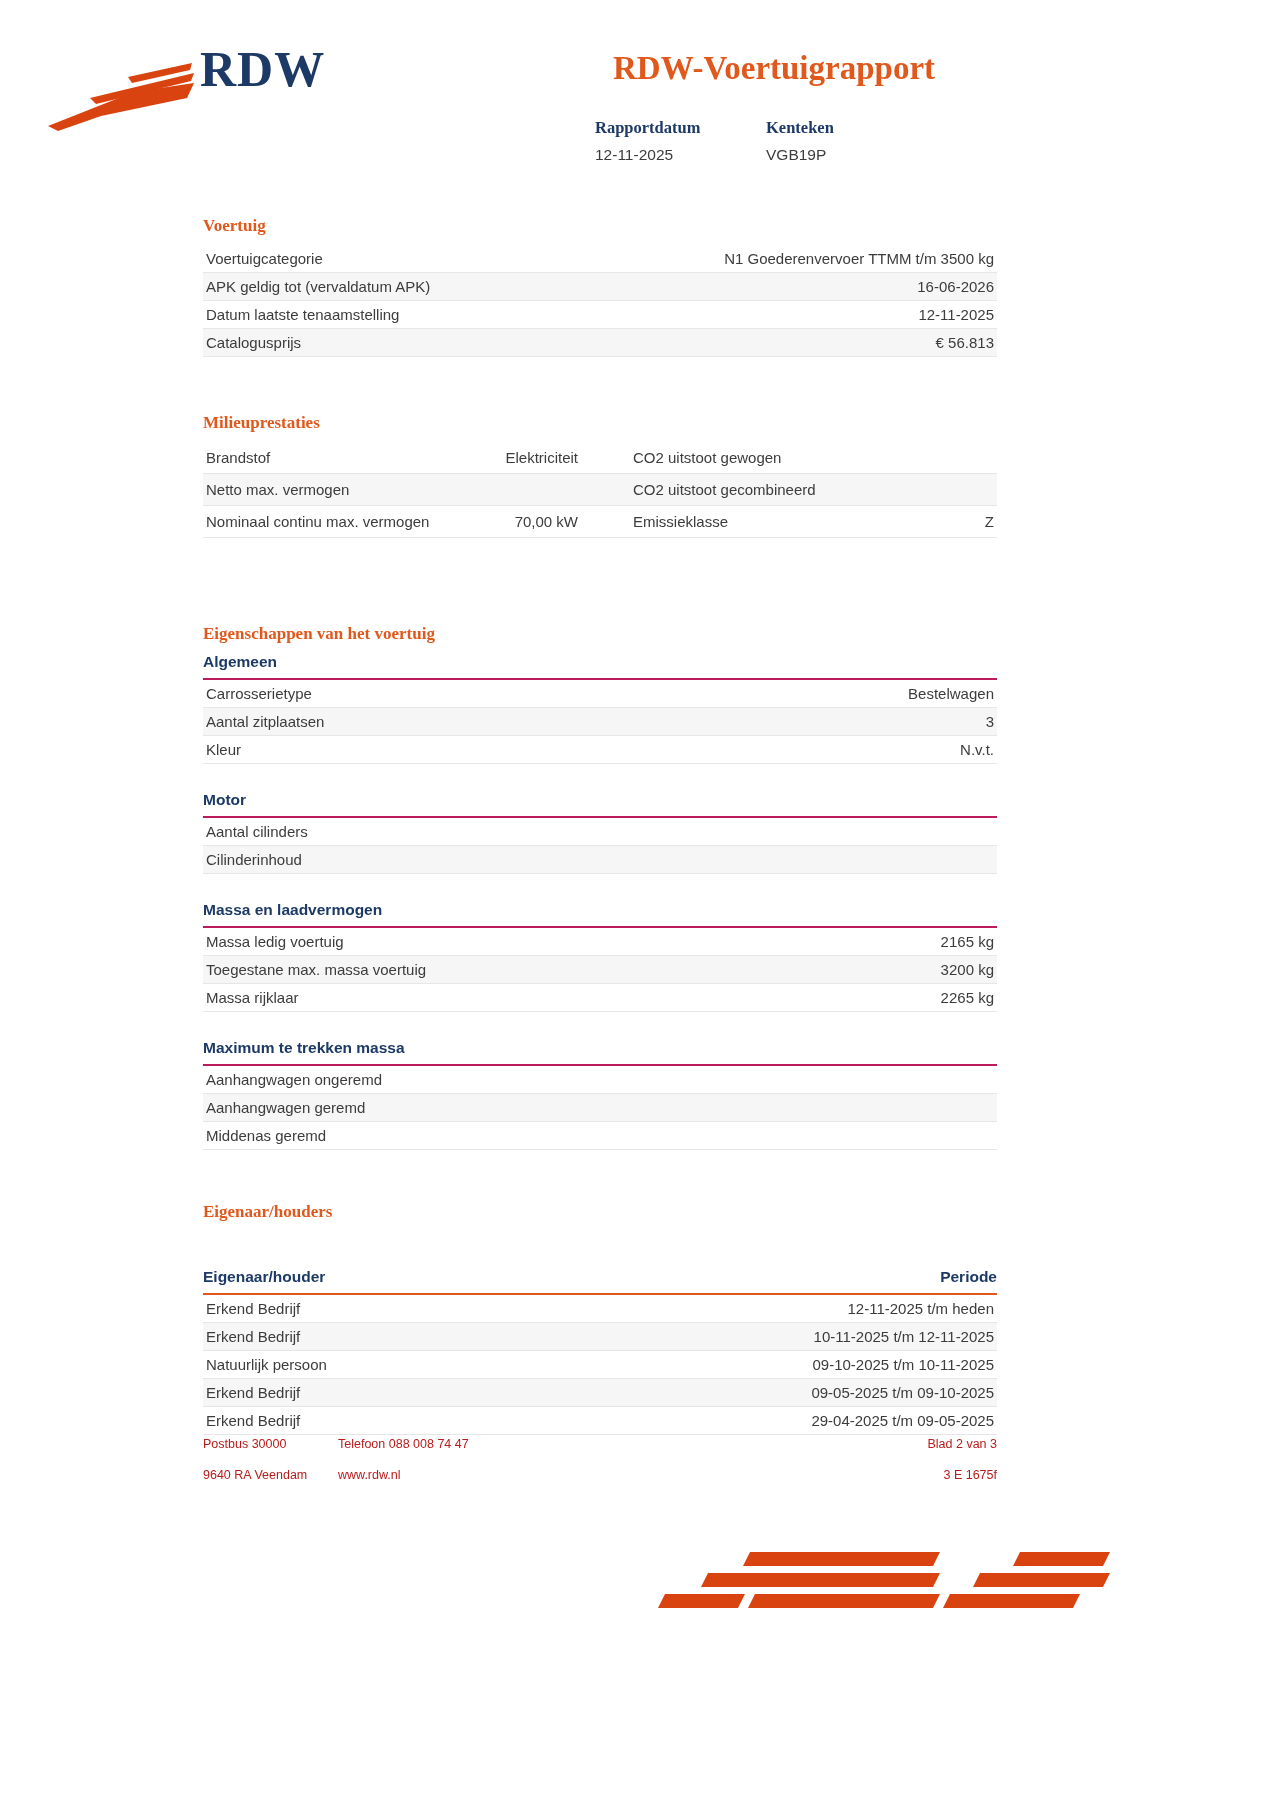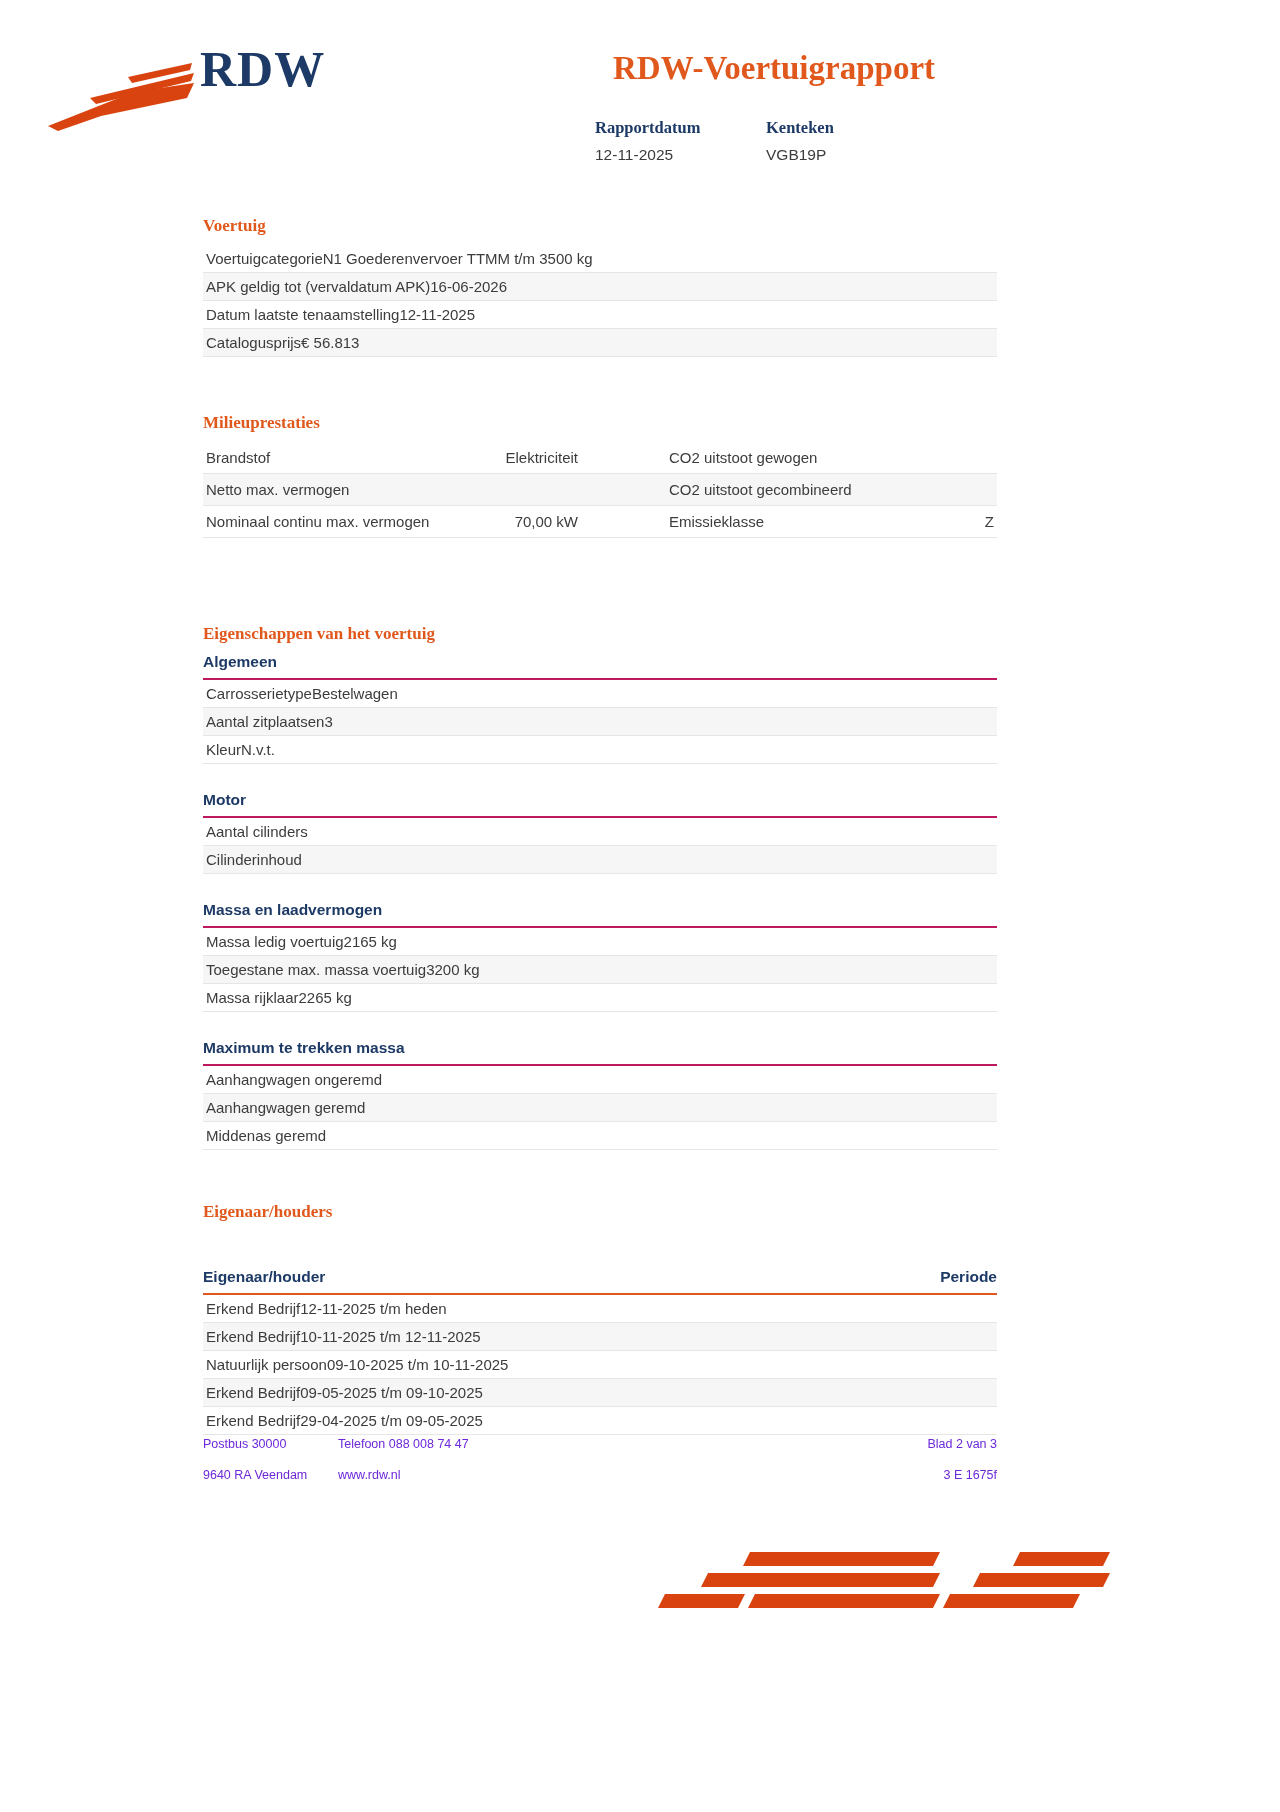--- a/index.html
+++ b/index.html
@@ -31,51 +31,51 @@
 
   .section-title {
     font-family: "Liberation Serif", serif; font-weight: 700;
     font-size: 17px; color: #e0581c; margin-bottom: 9px;
   }
   #section-milieu { margin-top: 56px; }
   #section-eigenschappen { margin-top: 86px; }
   #section-eigenaar { margin-top: 52px; }
 
   .row {
-    display: flex; align-items: center;
+    display: flex; justify-content: space-between; align-items: center;
     padding: 5px 3px; min-height: 27px;
     font-size: 15px; color: #3c3c3c;
     border-bottom: 1px solid #e6e6e6;
   }
   .rows .row:nth-child(even) { background: #f6f6f6; }
   .row-label { text-align: left; }
   .row-value { text-align: right; }
 
   
-  .mrow { justify-content: center; padding: 7px 3px; min-height: 30px; gap: 36px; }
+  .mrow { justify-content: center; padding: 7px 3px; min-height: 30px; }
   .m-left { display: flex; justify-content: space-between; width: 372px; }
   .m-right { display: flex; justify-content: space-between; flex: 1; margin-left: 55px; }
 
   
   .sub-block { margin-top: 27px; }
   .sub-block.first { margin-top: 2px; }
   .sub-title {
     font-size: 15.5px; font-weight: 700; color: #1d3a66;
     padding-bottom: 7px; border-bottom: 2px solid #be185d;
   }
 
   
   .owner-header {
     display: flex; justify-content: space-between;
     font-size: 15.5px; font-weight: 700; color: #1d3a66;
     padding-bottom: 7px; border-bottom: 2px solid #e0581c; margin-top: 46px;
   }
 
   
-  .footer { position: absolute; left: 203px; top: 1437px; width: 794px; font-size: 12.5px; color: #6d28d9; }
+  .footer { position: absolute; left: 203px; top: 1437px; width: 794px; font-size: 12.5px; color: #b91c1c; }
   .footer-row { display: flex; margin-bottom: 17px; }
   .f-col1 { width: 135px; }
   .f-col2 { flex: 1; }
   .f-col3 { text-align: right; }
 
   
   .stripes { position: absolute; left: 650px; top: 1552px; width: 460px; height: 64px; }
 </style>
 </head>
 <body>

